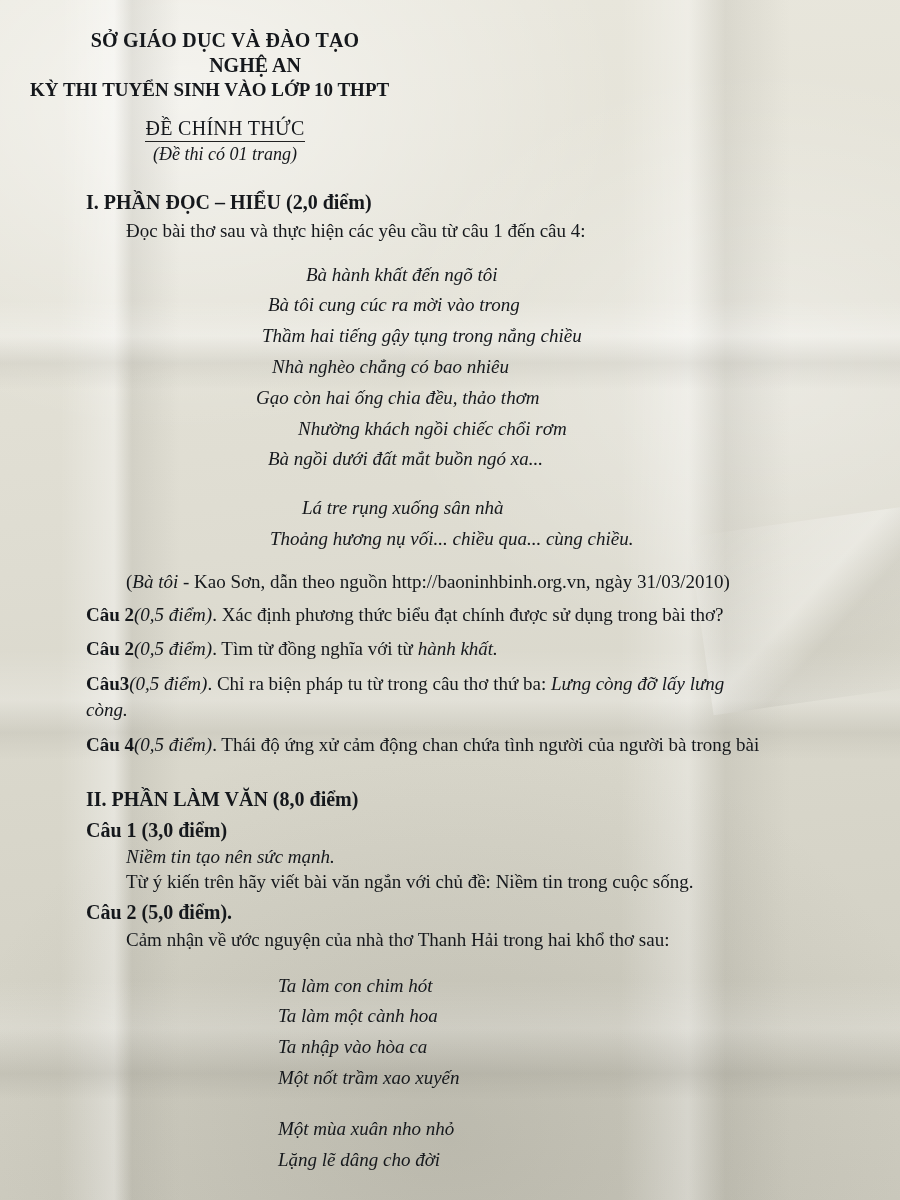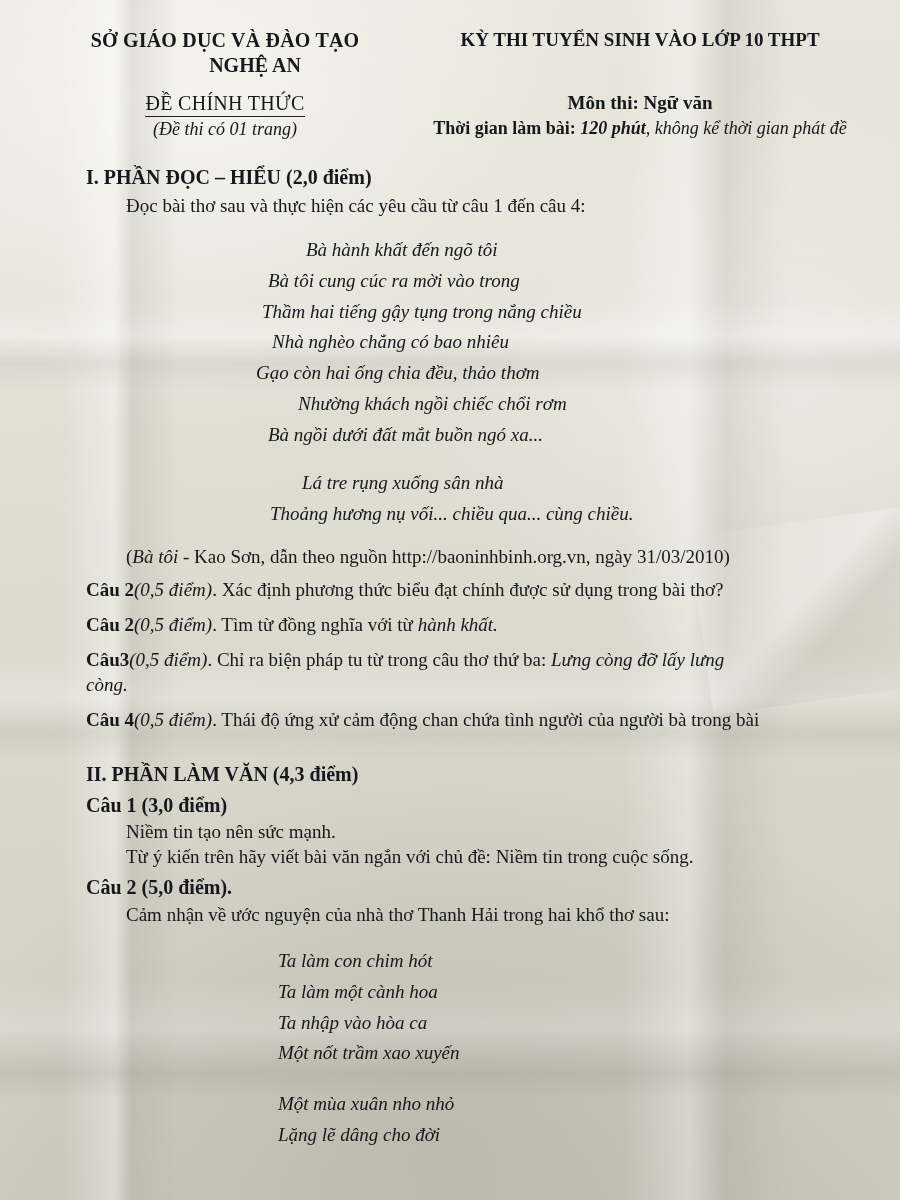--- a/index.html
+++ b/index.html
@@ -59,20 +59,21 @@
     z-index: 2;
     color: #15181c;
     padding: 28px 30px 0 30px;
   }
 
   
   .header {
     display: flex;
     align-items: flex-start;
     margin-bottom: 2px;
+    flex-direction: column;
   }
   .header-left {
     width: 370px;
     text-align: center;
     padding-left: 10px;
   }
   .header-right {
     flex: 1;
     text-align: center;
   }
@@ -198,20 +199,21 @@
     margin-top: 30px;
     padding-left: 56px;
   }
   .q-head {
     font-weight: bold;
     font-size: 20px;
     margin-top: 8px;
     padding-left: 56px;
   }
   .sub-italic {
+    font-style: italic;
     font-size: 19px;
     margin-top: 4px;
     padding-left: 96px;
   }
   .sub-line {
     font-size: 19px;
     margin-top: 3px;
     padding-left: 96px;
   }
   .sub-line2 {
@@ -250,24 +252,20 @@
       </div>
       <div class="header-right">
         <div class="exam-line">KỲ THI TUYỂN SINH VÀO LỚP 10 THPT</div>
       </div>
     </div>
 
     <div class="header2">
       <div class="header2-left">
         <div class="official"><span class="official-underline">ĐỀ CHÍNH THỨC</span></div>
         <div class="pages-note">(Đề thi có 01 trang)</div>
-      </div>
-      <div class="header2-right">
-        <div class="subject"><b>Môn thi:</b> <b>Ngữ văn</b></div>
-        <div class="duration"><b>Thời gian làm bài:</b> <span class="num">120 phút</span><span>, không kể thời gian phát đề</span></div>
       </div>
     </div>
 
     <div class="section-title">I. PHẦN ĐỌC – HIỂU (2,0 điểm)</div>
     <div class="instruction">Đọc bài thơ sau và thực hiện các yêu cầu từ câu 1 đến câu 4:</div>
 
     <div class="poem">
       <div class="l1">Bà hành khất đến ngõ tôi</div>
       <div class="l2">Bà tôi cung cúc ra mời vào trong</div>
       <div class="l4">Thầm hai tiếng gậy tụng trong nắng chiều</div>
@@ -284,21 +282,21 @@
 
     <div class="q"><b>Câu 2</b><i>(0,5 điểm)</i><span>. Xác định phương thức biểu đạt chính được sử dụng trong bài thơ?</span></div>
 
     <div class="q"><b>Câu 2</b><i>(0,5 điểm)</i><span>. Tìm từ đồng nghĩa với từ </span><i>hành khất.</i></div>
 
     <div class="q"><b>Câu3</b><i>(0,5 điểm)</i><span>. Chỉ ra biện pháp tu từ trong câu thơ thứ ba: </span><i>Lưng còng đỡ lấy lưng</i></div>
     <div class="q-cont"><i>còng.</i></div>
 
     <div class="q"><b>Câu 4</b><i>(0,5 điểm)</i><span>. Thái độ ứng xử cảm động chan chứa tình người của người bà trong bài</span></div>
 
-    <div class="section-title-2">II. PHẦN LÀM VĂN (4,3 điểm)</div>
+    <div class="section-title-2">II. PHẦN LÀM VĂN (8,0 điểm)</div>
     <div class="q-head">Câu 1 (3,0 điểm)</div>
     <div class="sub-italic">Niềm tin tạo nên sức mạnh.</div>
     <div class="sub-line">Từ ý kiến trên hãy viết bài văn ngắn với chủ đề: Niềm tin trong cuộc sống.</div>
     <div class="q-head">Câu 2 (5,0 điểm).</div>
     <div class="sub-line2">Cảm nhận về ước nguyện của nhà thơ Thanh Hải trong hai khổ thơ sau:</div>
 
     <div class="poem2">
       <div>Ta làm con chim hót</div>
       <div>Ta làm một cành hoa</div>
       <div>Ta nhập vào hòa ca</div>

